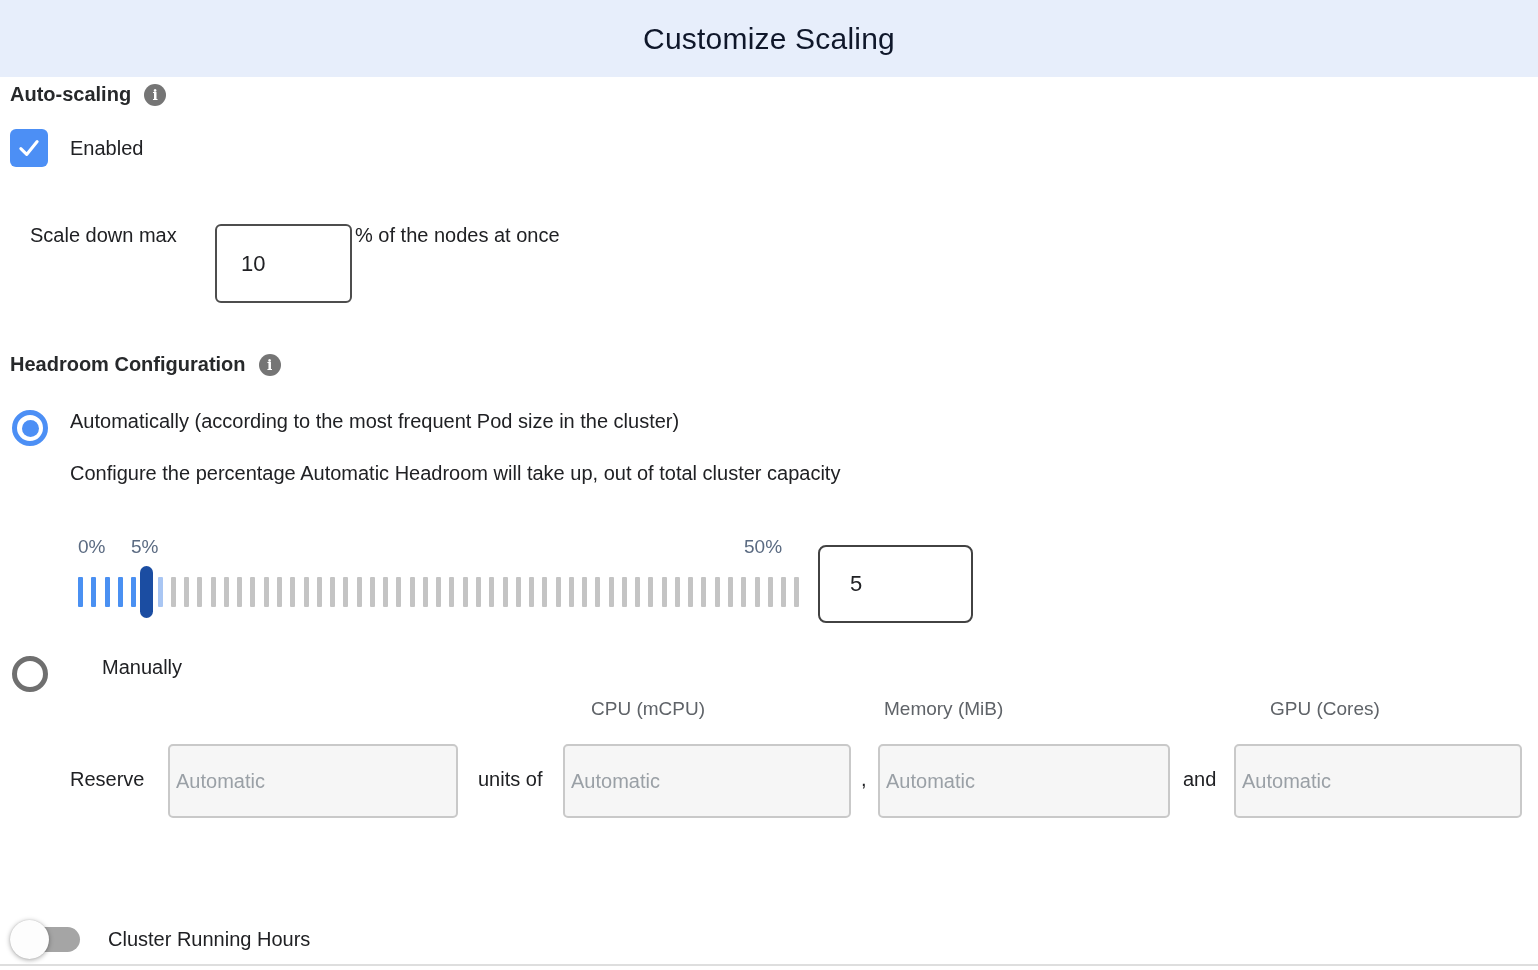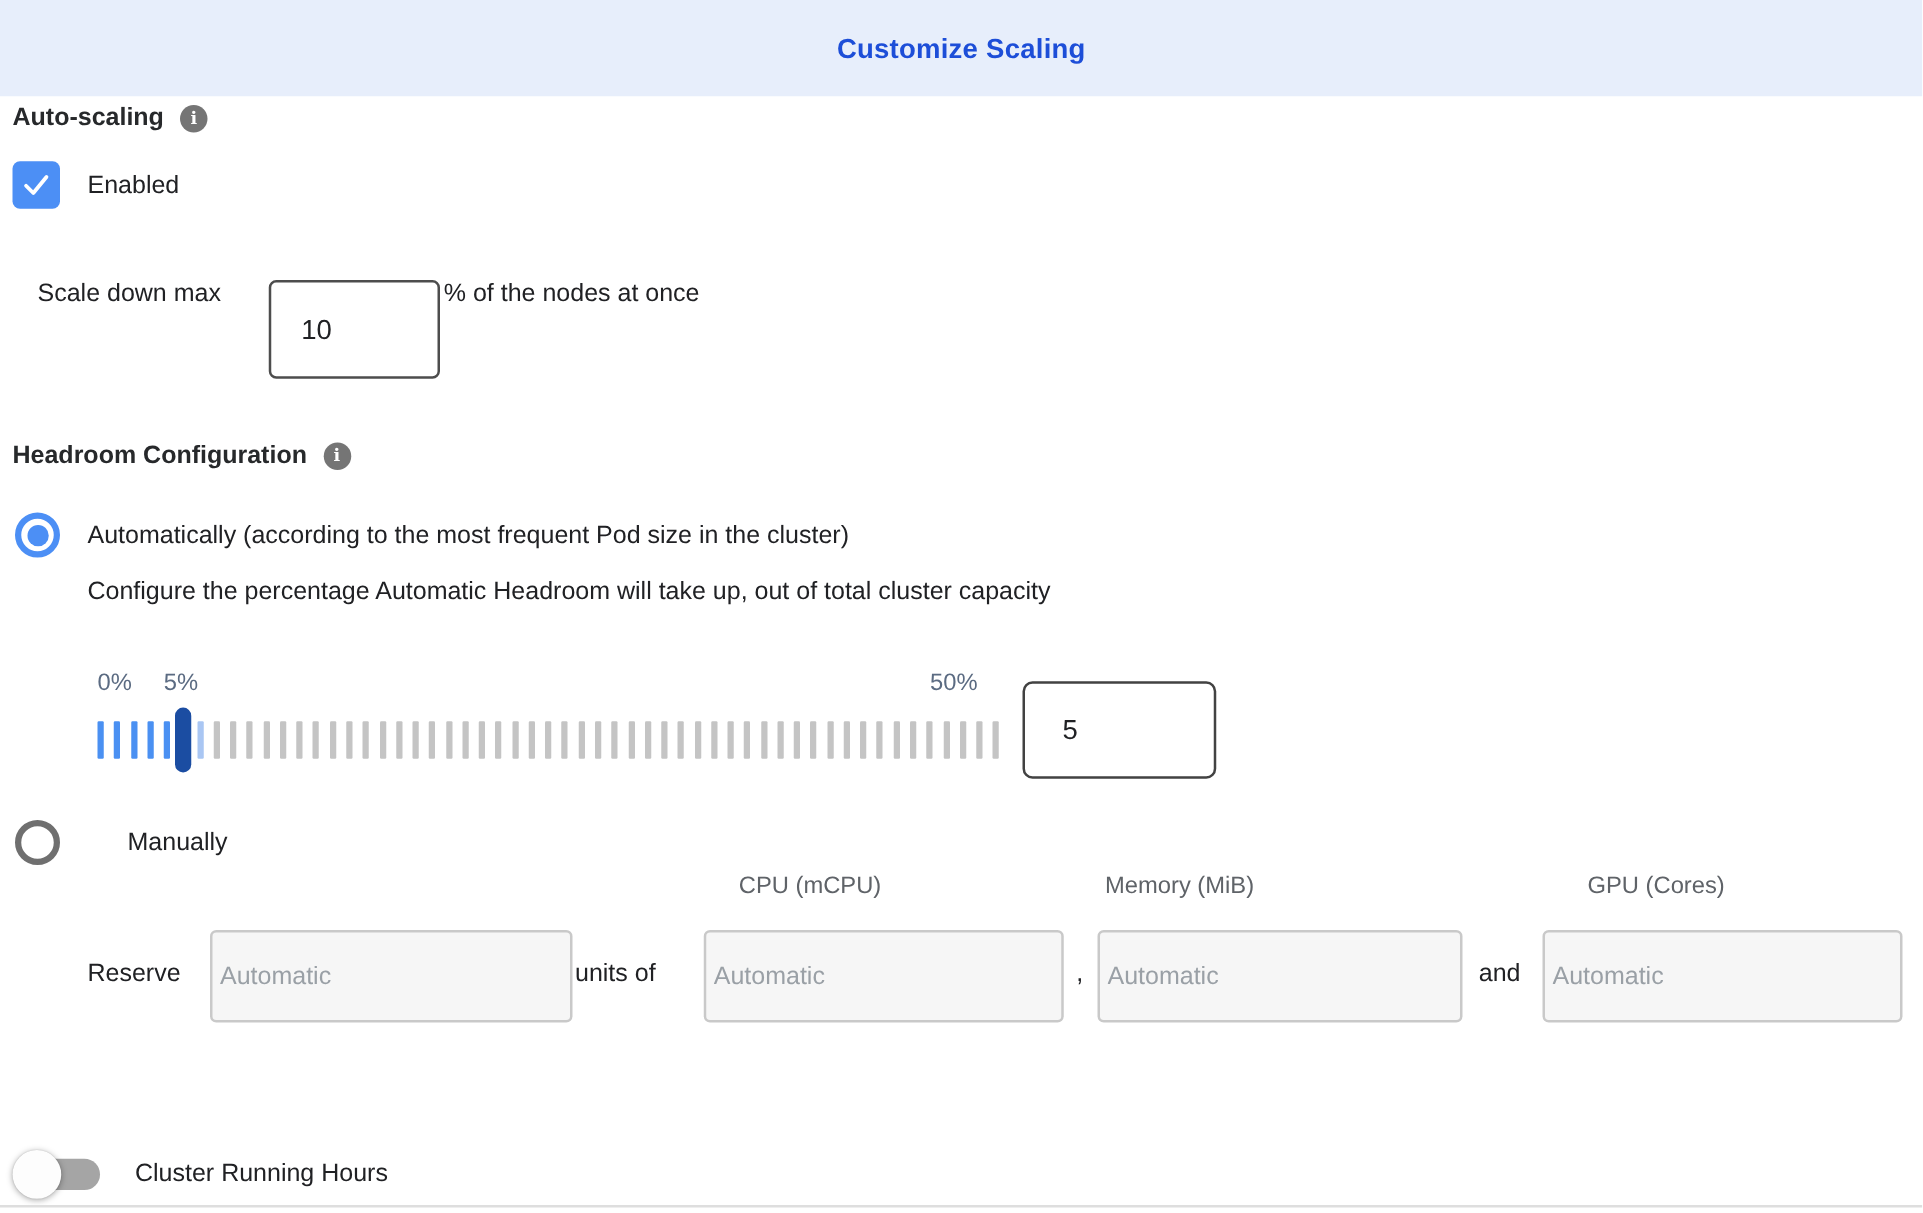--- a/index.html
+++ b/index.html
@@ -3,21 +3,21 @@
 <meta charset="utf-8">
 <style>
   * { margin: 0; padding: 0; box-sizing: border-box; }
   html, body { width: 1538px; height: 970px; background: #ffffff; }
   body { font-family: "Liberation Sans", "DejaVu Sans", sans-serif; color: #202124; }
   .stage { position: relative; width: 1538px; height: 970px; overflow: hidden; background: #fff; }
 
   
   .header-band { position: absolute; top: 0; left: 0; width: 1538px; height: 77px;
                  background: #e7eefb; display: flex; align-items: center; justify-content: center; }
-  .header-title { color: #1d4ed8; font-size: 22px; font-weight: 700; letter-spacing: 0.2px; }
+  .header-title { color: #0f172a; font-size: 30px; font-weight: 400; letter-spacing: 0.2px; }
 
   
   .section-heading { position: absolute; left: 10px; display: flex; align-items: center; gap: 13px; }
   .section-heading .heading-text { font-size: 20px; font-weight: 700; color: #27292b; }
   .info-icon { width: 22px; height: 22px; border-radius: 50%; background: #757575; color: #fff;
                display: inline-flex; align-items: center; justify-content: center;
                font-size: 14px; font-weight: 700; font-family: "DejaVu Serif", serif; line-height: 1; }
 
   
   .checkbox-row { position: absolute; top: 129px; left: 10px; display: flex; align-items: center; }
@@ -27,21 +27,21 @@
 
   
   .scaledown-row { position: absolute; top: 224px; left: 10px; display: flex; align-items: flex-start; margin-left: 20px; }
   .scaledown-prefix { font-size: 20px; width: 185px; }
   .num-input { height: 79px; width: 137px; border: 2px solid #4d4d4d; border-radius: 6px;
                background: #fff; font-size: 22px; color: #202124; padding-left: 24px;
                font-family: "Liberation Sans", "DejaVu Sans", sans-serif; outline: none; }
   .scaledown-suffix { font-size: 20px; margin-left: 3px; }
 
   
-  .radio-row { position: absolute; left: 12px; display: flex; align-items: center; }
+  .radio-row { position: absolute; left: 12px; display: flex; align-items: flex-start; }
   .radio { width: 36px; height: 36px; border-radius: 50%; flex: 0 0 36px;
            display: flex; align-items: center; justify-content: center; cursor: pointer; }
   .radio.selected { border: 5px solid #4c8ff5; }
   .radio.selected .radio-dot { width: 17px; height: 17px; border-radius: 50%; background: #4c8ff5; }
   .radio.unselected { border: 5px solid #6f6f6f; }
   .radio-label { margin-left: 22px; font-size: 20px; color: #202124; }
   .radio-description { position: absolute; top: 462px; left: 70px; font-size: 20px; color: #202124; }
 
   
   .slider-labels { position: absolute; top: 536px; left: 0; width: 1000px; height: 24px;
@@ -198,21 +198,21 @@
     <div class="radio unselected"></div>
     <span class="radio-label">Manually</span>
   </div>
 
   <span class="col-header col-cpu">CPU (mCPU)</span>
   <span class="col-header col-mem">Memory (MiB)</span>
   <span class="col-header col-gpu">GPU (Cores)</span>
 
   <span class="reserve-text" style="left: 70px;">Reserve</span>
   <input class="auto-input" style="left: 168px; width: 290px;" type="text" placeholder="Automatic">
-  <span class="reserve-text" style="left: 460px;">units of</span>
+  <span class="reserve-text" style="left: 478px;">units of</span>
   <input class="auto-input" style="left: 563px; width: 288px;" type="text" placeholder="Automatic">
   <span class="reserve-text" style="left: 861px;">,</span>
   <input class="auto-input" style="left: 878px; width: 292px;" type="text" placeholder="Automatic">
   <span class="reserve-text" style="left: 1183px;">and</span>
   <input class="auto-input" style="left: 1234px; width: 288px;" type="text" placeholder="Automatic">
 
   <div class="toggle-row">
     <div class="toggle">
       <div class="toggle-track"></div>
       <div class="toggle-knob"></div>

